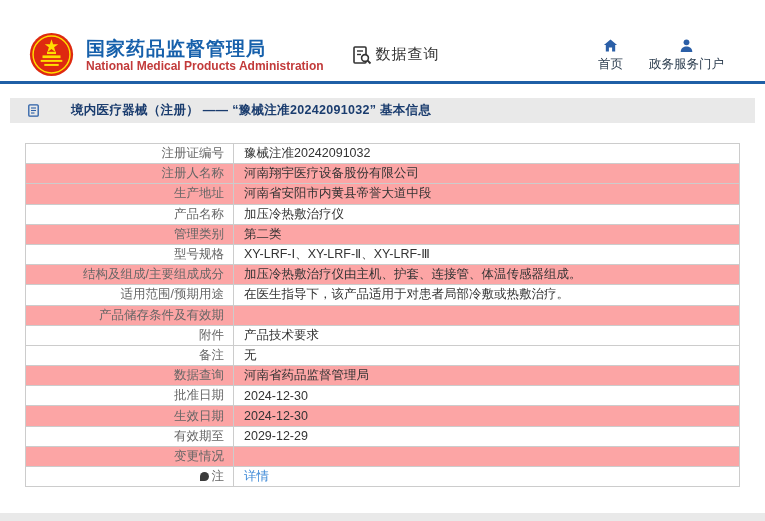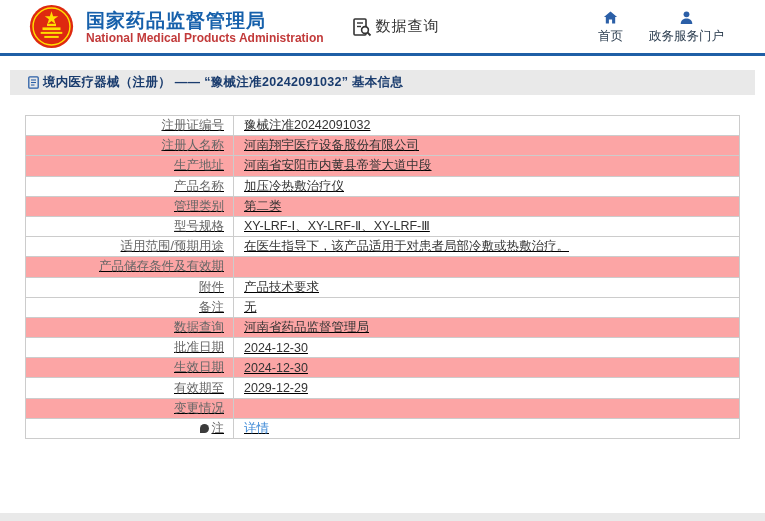--- a/index.html
+++ b/index.html
@@ -12,20 +12,21 @@
   }
 
   
   .header {
     height: 56px;
     background: #ffffff;
     border-bottom: 3px solid #1f5fa6;
     display: flex;
     align-items: center;
     position: relative;
+    margin-top: 28px;
   }
   .emblem {
     width: 45px; height: 45px;
     margin-left: 29px;
     flex: 0 0 auto;
   }
   .org-block {
     margin-left: 12px;
     display: flex;
     flex-direction: column;
@@ -79,33 +80,33 @@
   }
 
   
   .breadcrumb {
     margin: 14px 10px 12px 10px;
     height: 25px;
     background: #e9e9e9;
     display: flex;
     align-items: center;
     padding-left: 18px;
+    gap: 28px;
   }
   .breadcrumb .bc-icon { width: 11px; height: 13px; margin-right: 4px; flex: 0 0 auto; }
   .breadcrumb .bc-text {
     font-size: 12.5px;
     color: #1a3c6e;
     font-weight: bold;
     letter-spacing: 0.3px;
   }
 
   
   .info-table-wrap {
     margin: 20px 25px 0 25px;
-    text-decoration: underline;
   }
   table.info-table {
     width: 715px;
     border-collapse: collapse;
     table-layout: fixed;
   }
   table.info-table td {
     border: 1px solid #cccccc;
     height: 20.2px;
     font-size: 12.5px;
@@ -224,20 +225,24 @@
           <td class="value-cell">加压冷热敷治疗仪</td>
         </tr>
         <tr class="row-even">
           <td class="label-cell">管理类别</td>
           <td class="value-cell">第二类</td>
         </tr>
         <tr class="row-odd">
           <td class="label-cell">型号规格</td>
           <td class="value-cell">XY-LRF-Ⅰ、XY-LRF-Ⅱ、XY-LRF-Ⅲ</td>
         </tr>
+        <tr class="row-even">
+          <td class="label-cell">结构及组成/主要组成成分</td>
+          <td class="value-cell">加压冷热敷治疗仪由主机、护套、连接管、体温传感器组成。</td>
+        </tr>
         <tr class="row-odd">
           <td class="label-cell">适用范围/预期用途</td>
           <td class="value-cell">在医生指导下，该产品适用于对患者局部冷敷或热敷治疗。</td>
         </tr>
         <tr class="row-even">
           <td class="label-cell">产品储存条件及有效期</td>
           <td class="value-cell"></td>
         </tr>
         <tr class="row-odd">
           <td class="label-cell">附件</td>

